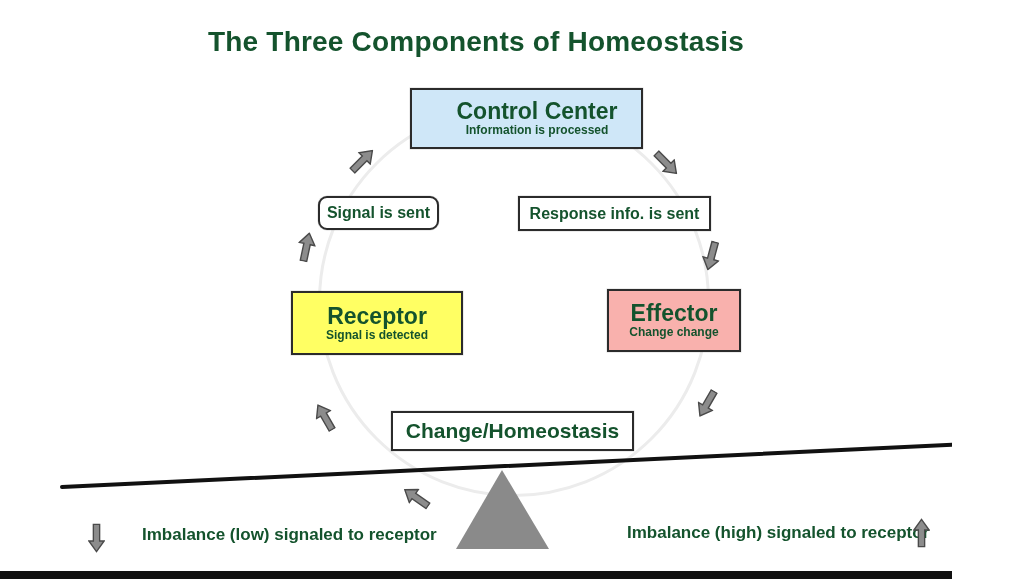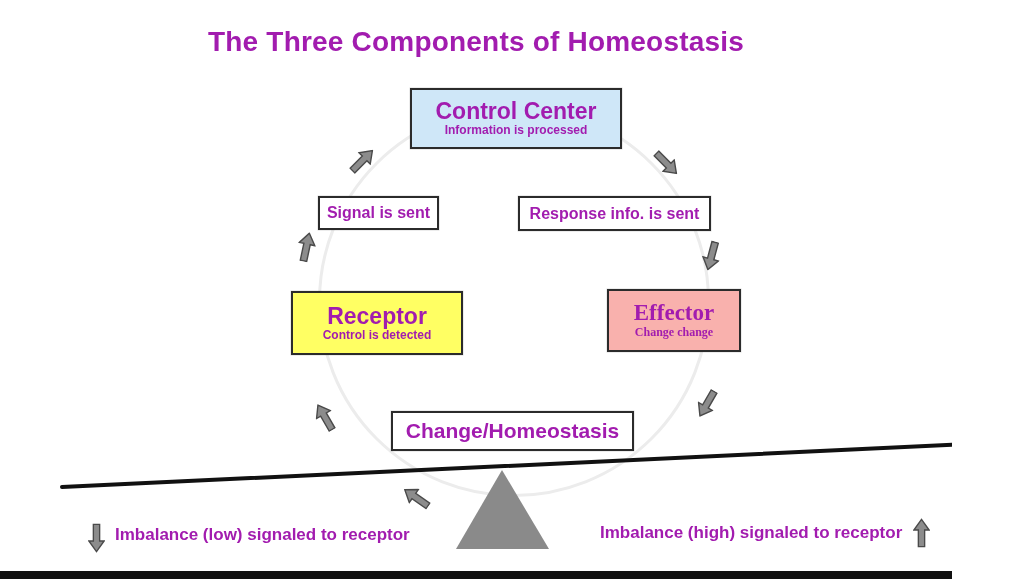--- a/index.html
+++ b/index.html
@@ -1,58 +1,58 @@
 <!DOCTYPE html>
 <html style="--control-center-fill: #cfe7f8; --receptor-fill: #ffff63; --effector-fill: #f9b1ad; --label-box-fill: #ffffff; --box-border: #2b2b2b; --arrow-fill: #8c8c8c; --arrow-outline: #4a4a4a; --fulcrum-fill: #8a8a8a; --balance-line: #111111; --cycle-circle: #ececec;"><head>
 <meta charset="utf-8">
 <style>
   html,body{margin:0;padding:0;background:#fff;}
   .stage{
     position:relative;width:952px;height:579px;background:#fff;overflow:hidden;
-    font-family:"Liberation Sans",sans-serif;color:#a21caf;
+    font-family:"Liberation Sans",sans-serif;color:#14532d;
   }
   .title{
     position:absolute;left:0;top:26px;width:100%;text-align:center;
     font-size:28px;font-weight:600;letter-spacing:.2px;
   }
   .cycle-circle{
     position:absolute;left:318px;top:105px;width:386px;height:386px;
     border:3px solid var(--cycle-circle);border-radius:50%;
   }
   .box{
     position:absolute;border:2px solid var(--box-border);
     display:flex;flex-direction:column;align-items:center;justify-content:center;
     text-align:center;background:var(--label-box-fill);
     box-shadow:0 0 0 0.5px rgba(0,0,0,.15);
   }
   .box .t{font-size:23px;font-weight:600;line-height:1.05;}
   .box .s{font-size:12px;font-weight:600;line-height:1.2;}
-  .control-center{left:410px;top:88px;width:208px;height:57px;background:var(--control-center-fill);}
+  .control-center{left:410px;top:88px;width:208px;height:57px;background:var(--control-center-fill);padding-left:21px;}
   .receptor{left:291px;top:291px;width:168px;height:60px;background:var(--receptor-fill);}
-  .effector{left:607px;top:289px;width:130px;height:59px;background:var(--effector-fill);font-family:Liberation Serif, serif;}
+  .effector{left:607px;top:289px;width:130px;height:59px;background:var(--effector-fill);}
   .small-label{font-size:16px;font-weight:600;}
-  .signal{left:318px;top:196px;width:117px;height:30px;}
+  .signal{left:318px;top:196px;width:117px;height:30px;border-radius:9px;}
   .response{left:518px;top:196px;width:189px;height:31px;}
   .change{left:391px;top:411px;width:239px;height:36px;text-align:center;}
   .change .c{font-size:21px;font-weight:600;}
   .arr{position:absolute;}
   .arr svg polygon{fill:var(--arrow-fill);stroke:var(--arrow-outline);stroke-width:1.6;}
   .arr-ne{left:352px;top:145px;transform:rotate(45deg);}
   .arr-se{left:656px;top:145px;transform:rotate(135deg);}
   .arr-l-up{left:297px;top:232px;transform:rotate(12deg);}
   .arr-r-down{left:703px;top:237px;transform:rotate(195deg);}
   .arr-bl-up{left:317px;top:402px;transform:rotate(-30deg);}
   .arr-br-down{left:699px;top:385px;transform:rotate(210deg);}
   .arr-fulcrum{left:409px;top:482px;transform:rotate(-55deg);}
   .arr-low{left:88px;top:518px;transform:rotate(180deg);}
   .arr-high{left:913px;top:517px;}
   .balance-svg{position:absolute;left:0;top:0;width:1024px;height:579px;}
   .balance-svg line{stroke:var(--balance-line);stroke-width:4;stroke-linecap:round;}
   .balance-svg polygon{fill:var(--fulcrum-fill);}
-  .imbalance{position:absolute;font-size:17px;font-weight:600;white-space:nowrap;}
+  .imbalance{position:absolute;font-size:17px;font-weight:600;white-space:nowrap;margin-left:27px;}
   .imb-low{left:115px;top:525px;}
   .imb-high{left:600px;top:523px;}
   .bottom-bar{position:absolute;left:0;bottom:0;width:100%;height:8px;background:#101010;}
 </style>
 </head>
 <body>
 
 <div class="stage">
 
   <div class="title">The Three Components of Homeostasis</div>
@@ -64,21 +64,21 @@
     <polygon points="502,470 549,549 456,549"></polygon>
   </svg>
 
   <div class="box control-center">
     <div class="t">Control Center</div>
     <div class="s">Information is processed</div>
   </div>
 
   <div class="box receptor">
     <div class="t">Receptor</div>
-    <div class="s">Control is detected</div>
+    <div class="s">Signal is detected</div>
   </div>
 
   <div class="box effector">
     <div class="t">Effector</div>
     <div class="s">Change change</div>
   </div>
 
   <div class="box signal">
     <div class="small-label">Signal is sent</div>
   </div>

